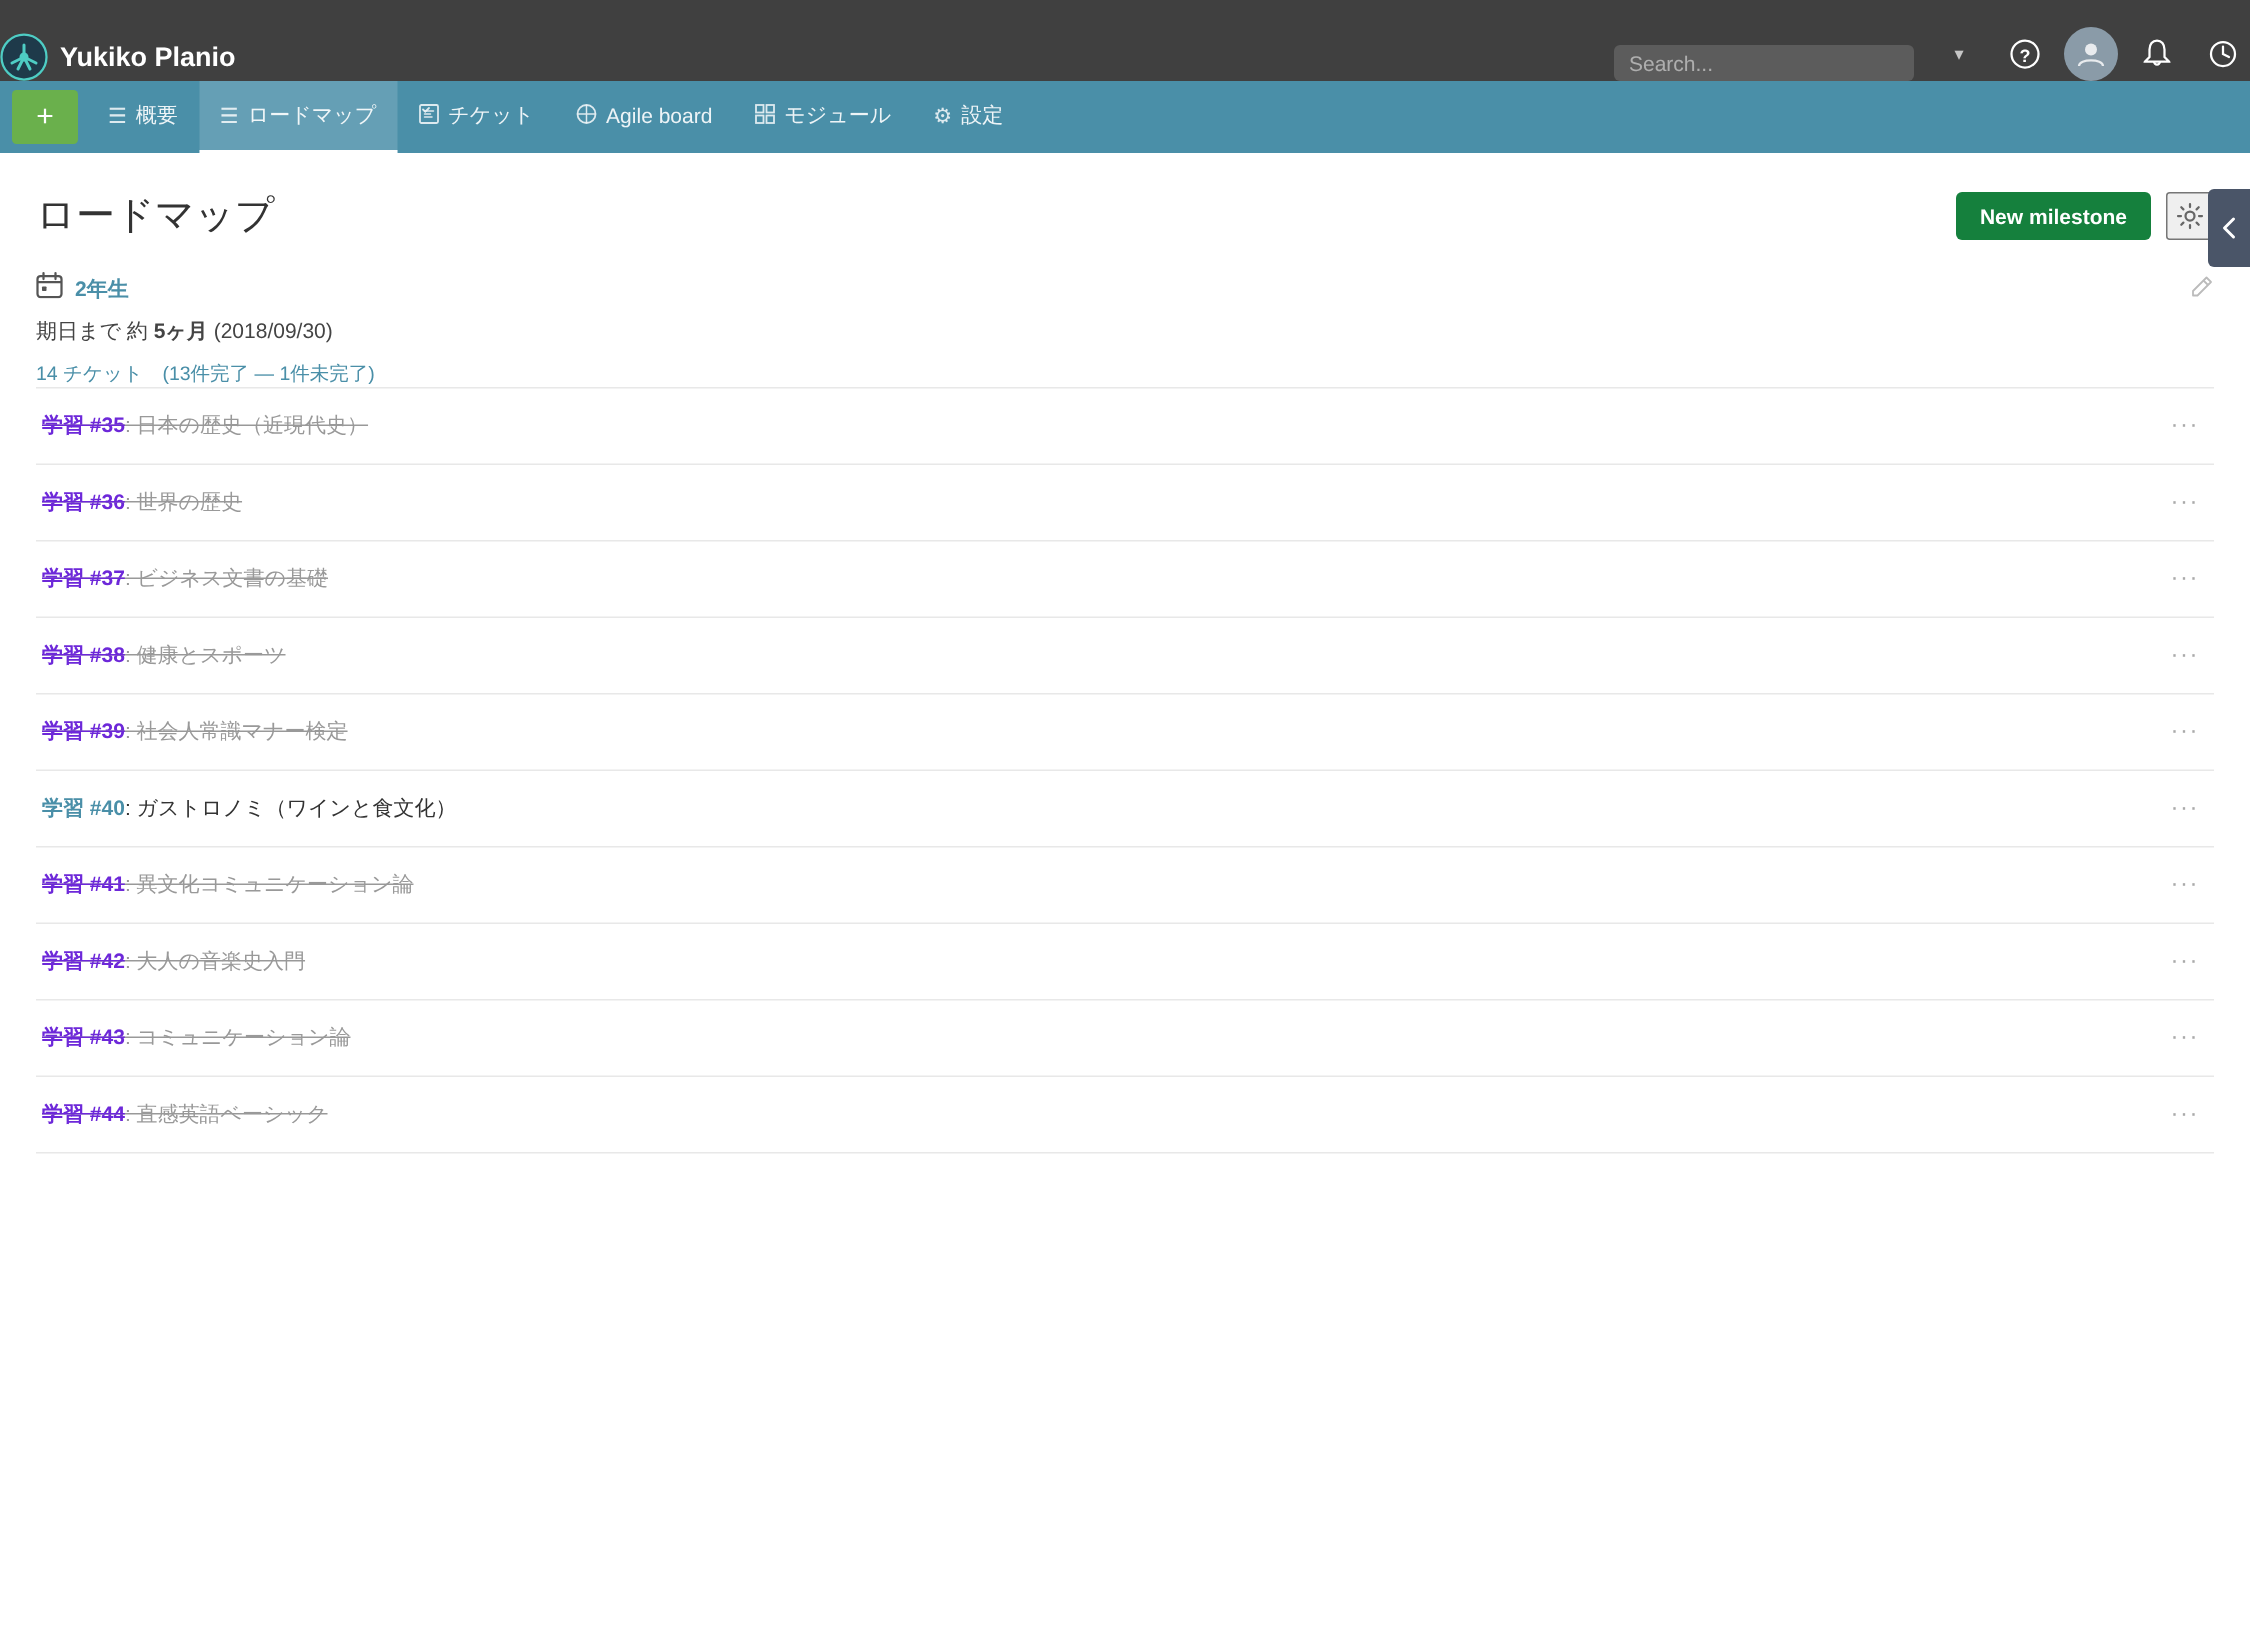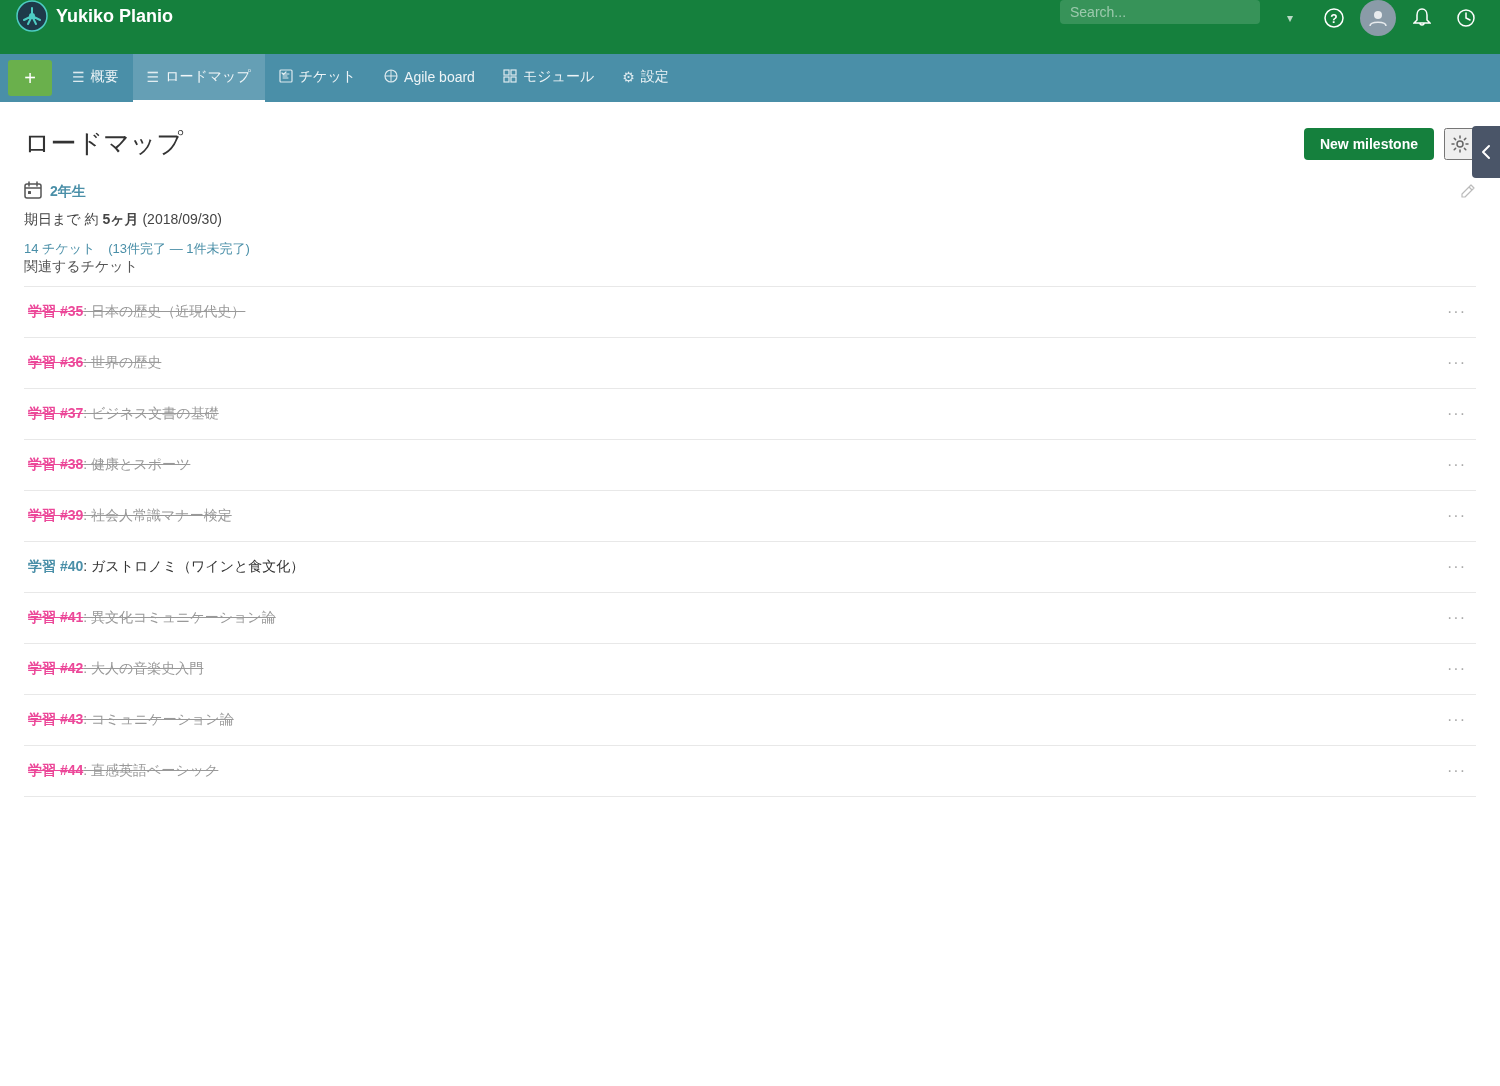--- a/index.html
+++ b/index.html
@@ -1,24 +1,24 @@
 <!DOCTYPE html>
 <html><head>
   <meta charset="utf-8">
   <style>
     * { box-sizing: border-box; margin: 0; padding: 0; }
     body { font-family: -apple-system, BlinkMacSystemFont, 'Segoe UI', sans-serif; background: #f5f5f5; color: #333; }
 
     
     .top-nav {
-      background: #15803d;
+      background: #404040;
       height: 54px;
       display: flex;
-      align-items: flex-start;
-      padding: 0 16px;
+      align-items: flex-end;
+      padding: 0 0;
       gap: 12px;
     }
     .top-nav-logo {
       display: flex;
       align-items: center;
       gap: 8px;
     }
     .logo-icon {
       width: 32px;
       height: 32px;
@@ -273,21 +273,21 @@
     }
     .ticket-link .ticket-id {
       color: #4a8fa8;
       font-weight: 600;
     }
     .ticket-link.completed {
       text-decoration: line-through;
       color: #999;
     }
     .ticket-link.completed .ticket-id {
-      color: #ec4899;
+      color: #6d28d9;
       text-decoration: line-through;
     }
     .ticket-link.active-ticket {
       text-decoration: none;
       color: #333;
     }
     .ticket-link.active-ticket .ticket-id {
       color: #4a8fa8;
     }
     .ticket-more-btn {
@@ -446,21 +446,20 @@
       <strong>5ヶ月</strong>
       <span>(2018/09/30)</span>
     </div>
 
     
 
     
     <a class="ticket-summary">14 チケット　(13件完了 — 1件未完了)</a>
 
     
-    <div class="related-tickets-label">関連するチケット</div>
 
     
     <div class="ticket-list" id="ticket-list">
     <div class="ticket-item">
           <a class="ticket-link completed" href="#"><span class="ticket-id">学習 #35</span>: 日本の歴史（近現代史）</a>
           <button class="ticket-more-btn">···</button>
         </div>
         <div class="ticket-item">
           <a class="ticket-link completed" href="#"><span class="ticket-id">学習 #36</span>: 世界の歴史</a>
           <button class="ticket-more-btn">···</button>

